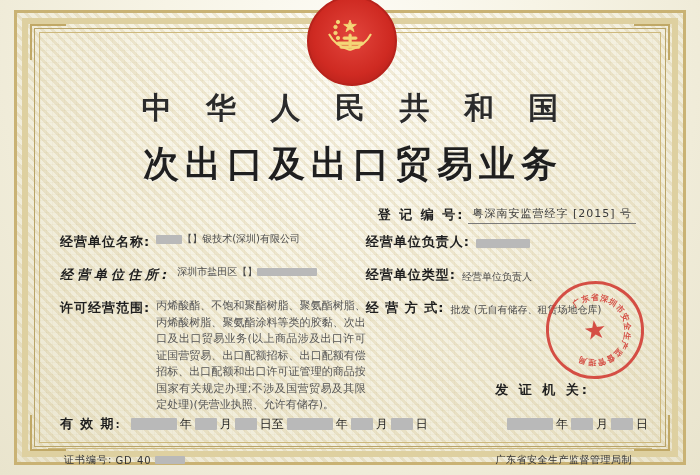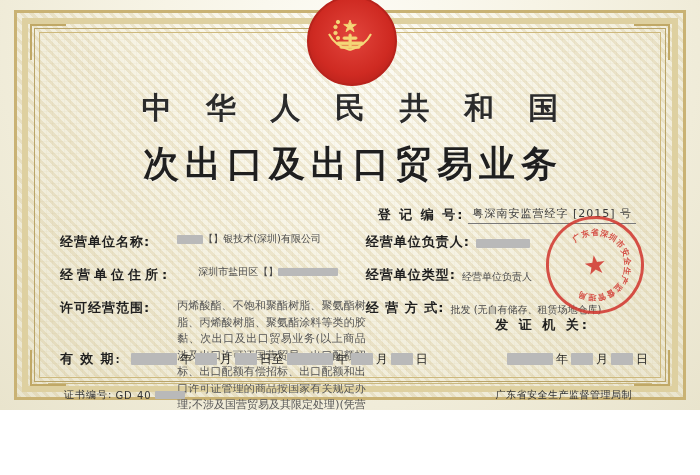--- a/index.html
+++ b/index.html
@@ -3,21 +3,21 @@
 <meta charset="utf-8">
 <style>
   html,body{margin:0;padding:0;}
   body{
     width:700px;height:475px;overflow:hidden;
     background:#ffffff;
     font-family:"DejaVu Sans","Liberation Sans",sans-serif;
   }
   .cert{
     position:relative;
-    width:700px;height:410px;
+    width:700px;height:475px;
     background:
       radial-gradient(ellipse at 50% 12%, #fdfcf6 0%, #f7f4e6 38%, #f0ecd9 70%, #e9e4cd 100%);
     box-sizing:border-box;
     overflow:hidden;
   }
   
   .frame-outer{
     position:absolute;left:14px;top:10px;right:14px;bottom:10px;
     border:3px solid #c9b274;
     background:
@@ -90,28 +90,28 @@
   .mask{
     display:inline-block;background:#b9b9b9;border-radius:1px;
     vertical-align:middle;
   }
 
   
   .fields{
     position:absolute;left:60px;right:52px;top:232px;
   }
   .row{display:flex;align-items:flex-start;margin-bottom:14px;}
-  .col-l{width:52%;display:flex;align-items:flex-start;gap:21px;}
+  .col-l{width:52%;display:flex;align-items:flex-start;}
   .col-r{width:48%;display:flex;align-items:flex-end;}
   .lbl{
     font-size:13px;color:#1f1f1f;font-weight:bold;
     white-space:nowrap;letter-spacing:1px;
     padding-top:1px;
   }
-  .lbl.sp4{letter-spacing:4px;}
+  .lbl.sp4{letter-spacing:4px;font-style:italic;}
   .val{
     flex:1;font-size:10px;color:#4a4a4a;padding-left:6px;line-height:1.45;
   }
   .val.small{font-size:11px;line-height:1.5;color:#555;text-align:justify;}
 
   
   .scope-line{display:block;}
 
   
   .seal{

